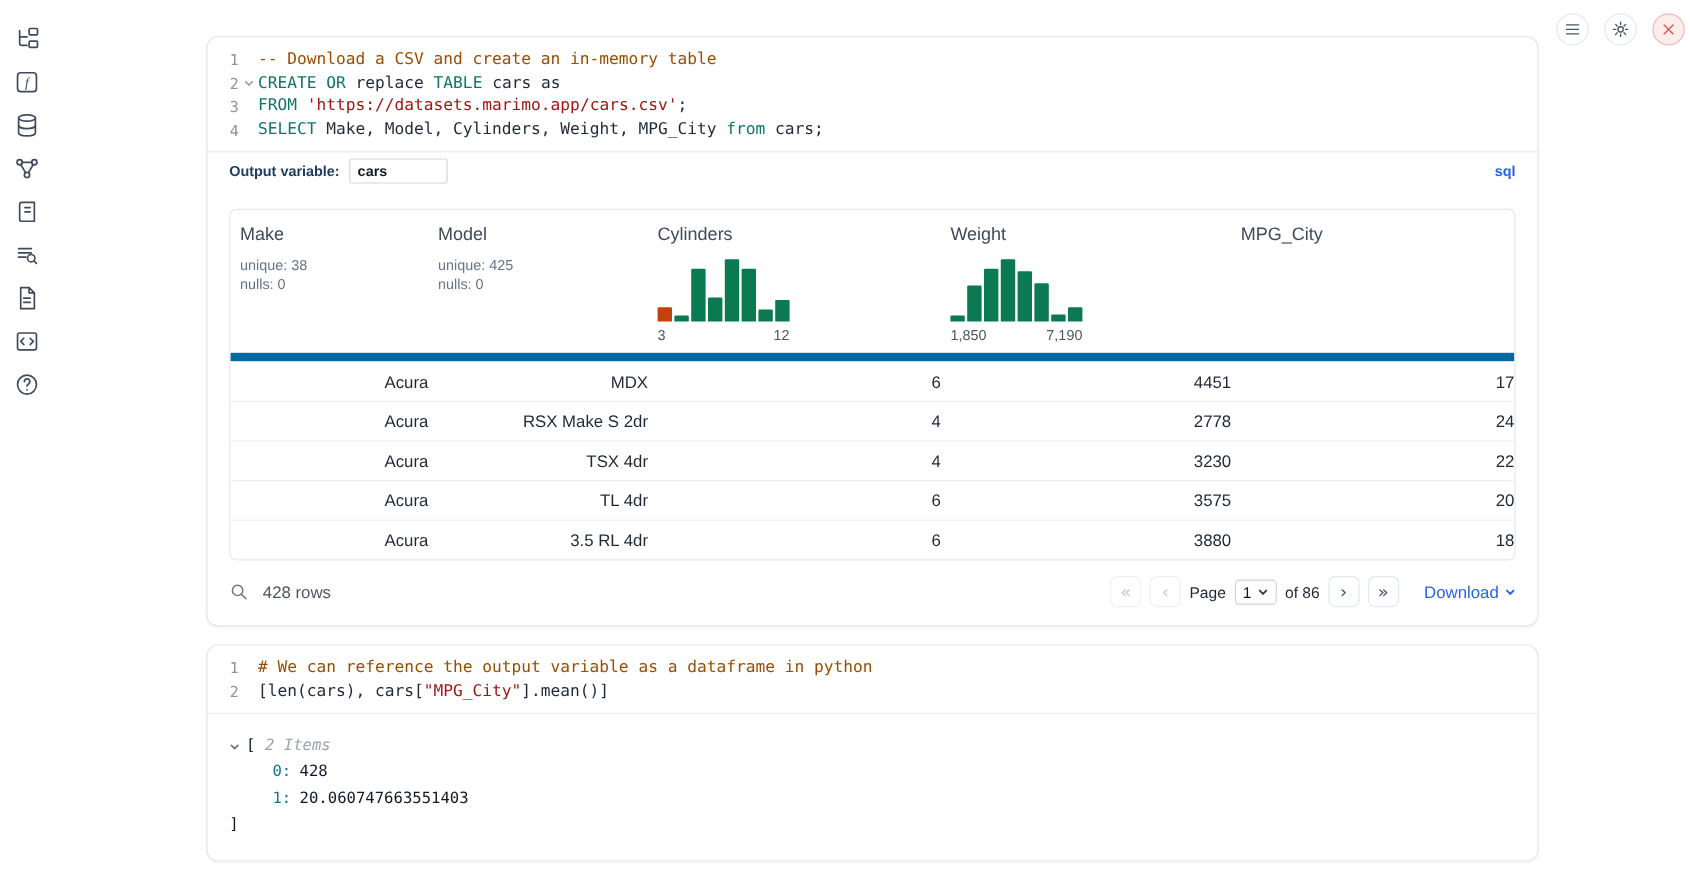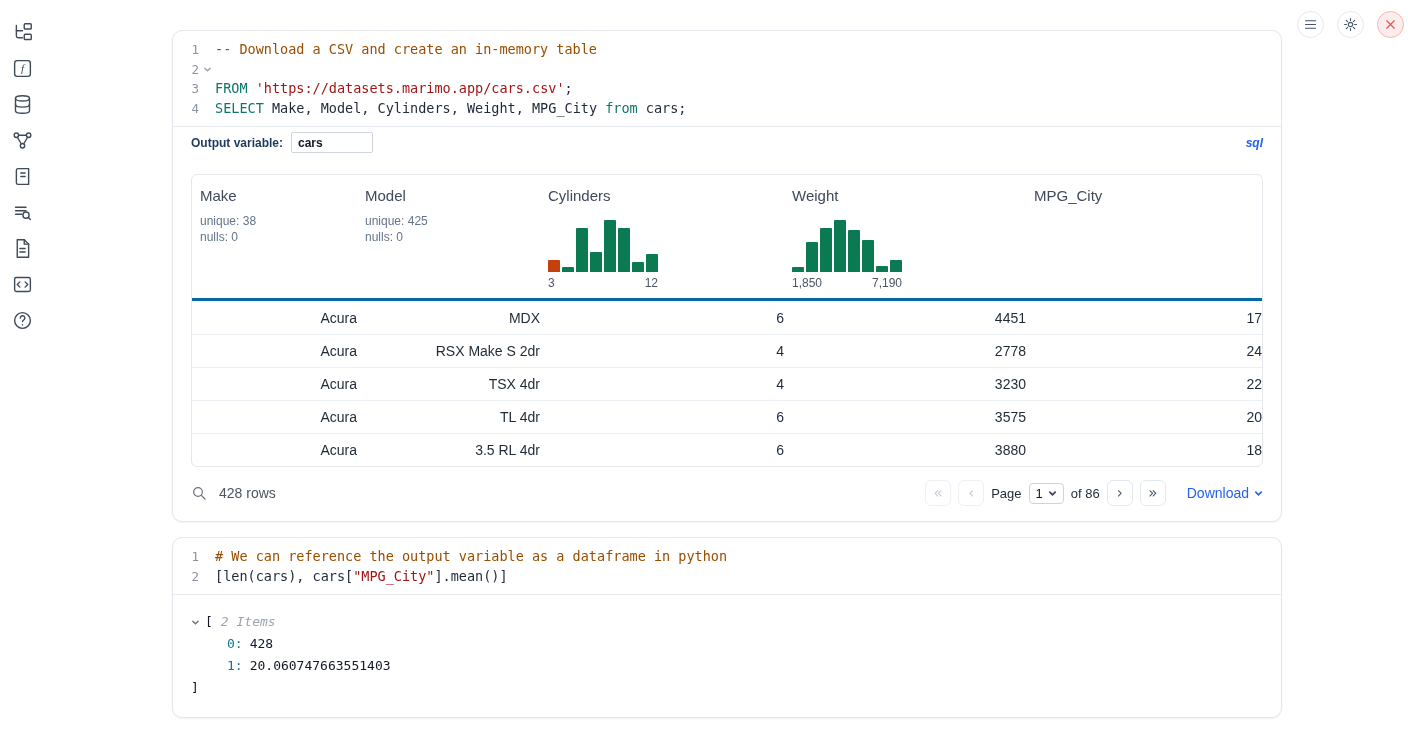--- a/index.html
+++ b/index.html
@@ -42,26 +42,26 @@
   .tk-str { color:var(--string-color);text-align:right; }
   .tk-df  { color:var(--code-color); }
 
   
   .outvar { display:flex; align-items:center; gap:8px; padding:5px 18px 6px;
     border-top:1px solid #e8ebef; }
   .outvar-label { font-size:12px; font-weight:bold; color:var(--navy-label); }
   .outvar-input { width:82px; height:21px; border:1px solid #cfd6df; border-radius:2px;
     font-family:"Liberation Sans", sans-serif; font-size:12px; font-weight:bold;
     color:#111827; padding:0 6px; }
-  .lang-badge { margin-left:auto; font-size:12px; color:var(--accent-blue); font-weight:600;font-style:italic; }
+  .lang-badge { margin-left:auto; font-size:12px; color:var(--accent-blue); font-weight:600; }
 
   
   .table-card { margin:15px 18px 0; border:1px solid #e4e7eb; border-radius:6px; overflow:hidden; }
   .tgrid { display:grid; grid-template-columns:165px 183px 244px 242px 1fr; }
-  .thead { height:126px; border-bottom:3px solid #0369a1; }
+  .thead { height:126px; border-bottom:7px solid #0369a1; }
   .th-col { padding:12px 0 8px 8px; display:flex; flex-direction:column; cursor:pointer; }
   .col-name { font-size:15px; color:#3f4a5a; }
   .col-stats { margin-top:9px; font-size:12px; line-height:16px; color:#64748b; }
   .hist-wrap { margin-top:auto; display:inline-flex; flex-direction:column; align-self:flex-start; }
   .hist { display:flex; align-items:flex-end; gap:2px; height:52px; }
   .hbar { width:12px; border-radius:1px 1px 0 0; }
   .hist-labels { display:flex; justify-content:space-between; font-size:12px;
     color:#4b5563; margin-top:4px; }
   .trow { height:33px; align-items:center; border-top:1px solid #eceff3;
     font-size:14px; color:#1f2937; }
@@ -196,20 +196,21 @@
         <span class="fold"></span>
         <span class="code"><span class="tk-cm">-- Download a CSV and create an in-memory table</span></span>
       </div>
       <div class="cm-line">
         <span class="ln">2</span>
         <span class="fold">
           <svg viewBox="0 0 10 10">
               <path d="M2 3.5 5 6.5 8 3.5"></path>
             </svg>
         </span>
+        <span class="code"><span class="tk-kw">CREATE</span><span class="tk-df"> </span><span class="tk-kw">OR</span><span class="tk-df"> replace </span><span class="tk-kw">TABLE</span><span class="tk-df"> cars as</span></span>
       </div>
       <div class="cm-line">
         <span class="ln">3</span>
         <span class="fold"></span>
         <span class="code"><span class="tk-kw">FROM</span><span class="tk-df"> </span><span class="tk-str">'https://datasets.marimo.app/cars.csv'</span><span class="tk-df">;</span></span>
       </div>
       <div class="cm-line">
         <span class="ln">4</span>
         <span class="fold"></span>
         <span class="code"><span class="tk-kw">SELECT</span><span class="tk-df"> Make, Model, Cylinders, Weight, MPG_City </span><span class="tk-kw">from</span><span class="tk-df"> cars;</span></span>

